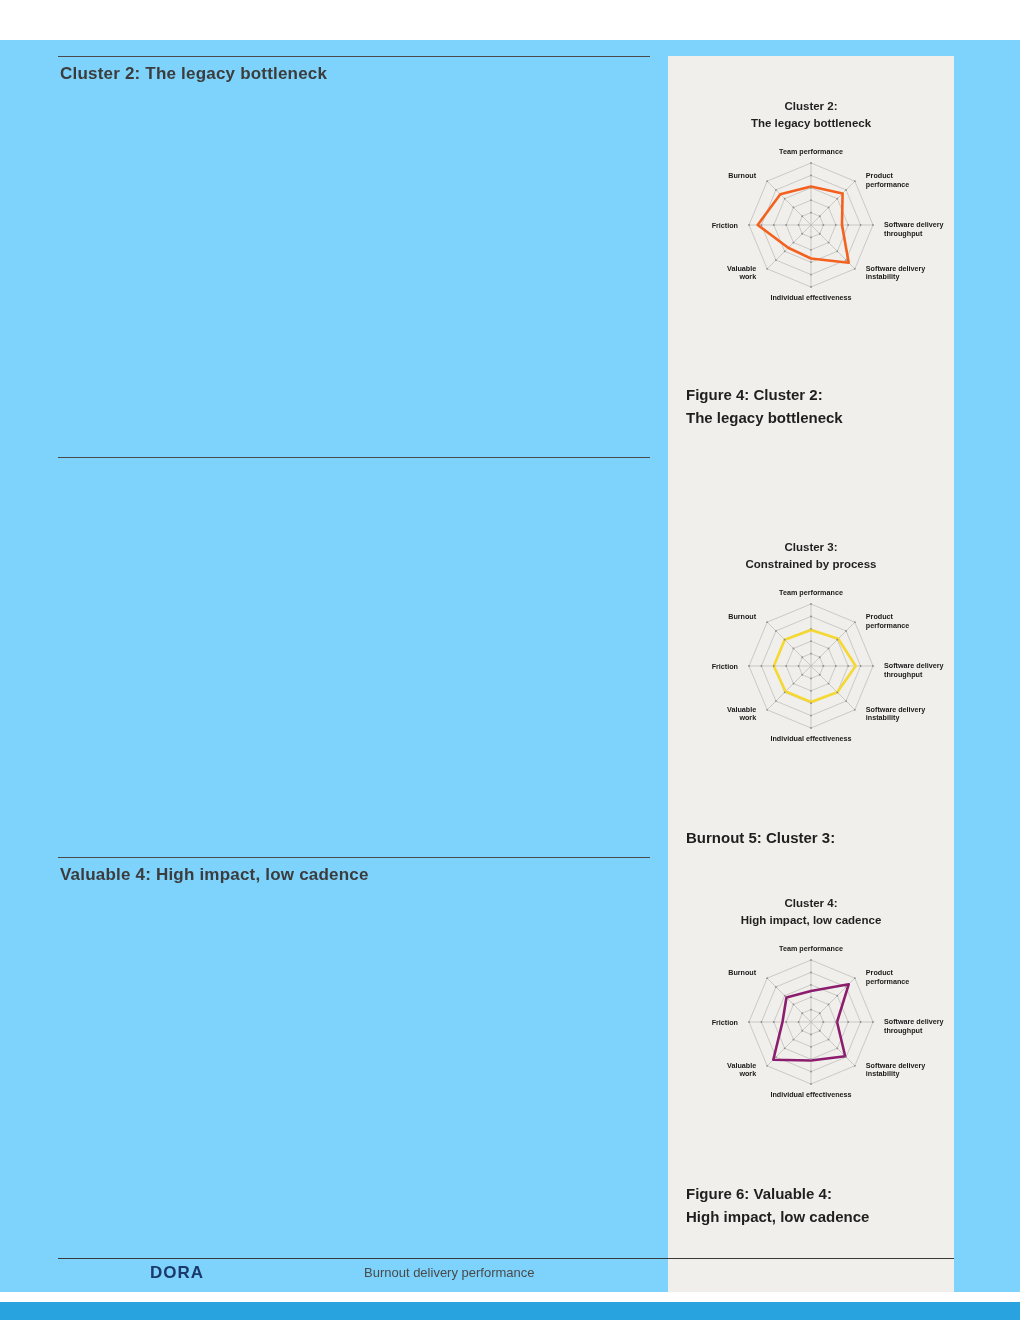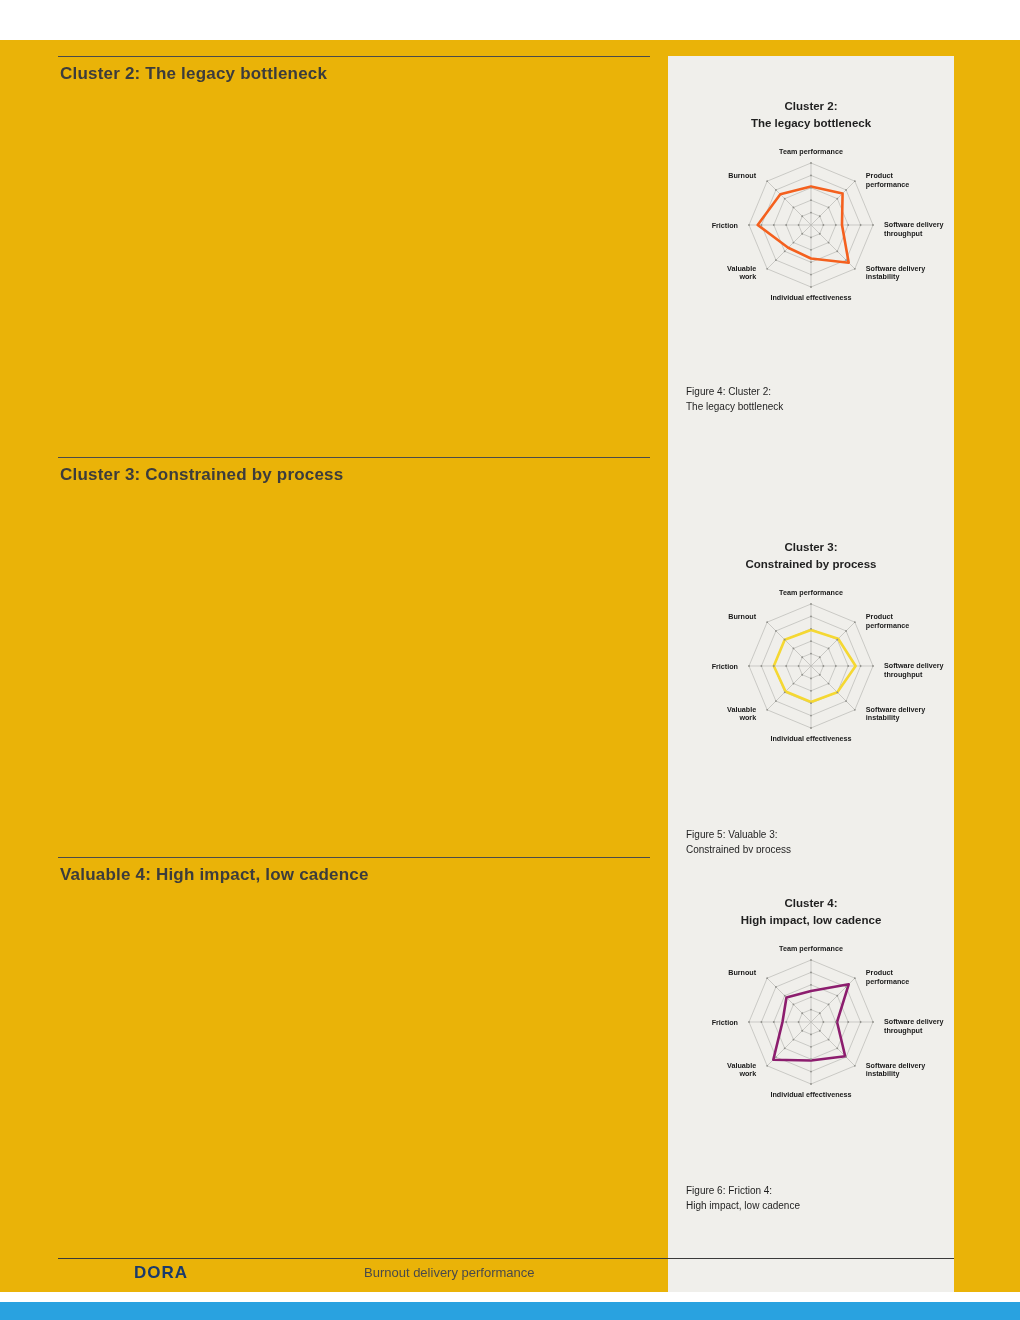--- a/index.html
+++ b/index.html
@@ -10,21 +10,21 @@
   body {
     width: 1020px;
     height: 1320px;
     position: relative;
     font-family: "Liberation Sans", sans-serif;
     overflow: hidden;
   }
   .page {
     position: absolute;
     inset: 0;
-    background: #eab308;
+    background: #7dd3fc;
   }
   .top-white {
     position: absolute;
     left: 0; top: 0;
     width: 1020px; height: 40px;
     background: #ffffff;
   }
   .bottom-bar {
     position: absolute;
     left: 0; top: 1302px;
@@ -72,37 +72,38 @@
   .chart-wrap {
     position: relative;
     width: 286px;
     height: 215px;
     margin-top: 6px;
   }
   .chart-wrap svg { display: block; }
   .fig-caption {
     position: absolute;
     left: 18px;
-    font-size: 10px;
+    font-size: 15px;
     color: #1f1f1f;
     line-height: 1.5;
+    font-weight: bold;
   }
 
   
   .footer-rule {
     position: absolute;
     left: 58px;
     top: 1258px;
     width: 896px;
     height: 1px;
     background: #3a3a3a;
   }
   .footer-logo {
     position: absolute;
-    left: 134px;
+    left: 150px;
     top: 1263px;
     font-size: 17px;
     font-weight: bold;
     color: #1b3a6b;
     letter-spacing: 1px;
   }
   .footer-text {
     position: absolute;
     left: 364px;
     top: 1265px;
@@ -200,21 +201,20 @@
           </g>
       </svg>
     </div>
     <div class="fig-caption" style="top:328px;">
       <div>Figure 4: Cluster 2:</div>
       <div>The legacy bottleneck</div>
     </div>
   </div>
 
   <div class="rule" style="top:457px;"></div>
-  <div class="sec-title" style="top:465px;">Cluster 3: Constrained by process</div>
 
   <div class="fig-card" style="top:453px; height:378px;margin-top:44px;">
     <div class="fig-title">
       <div>Cluster 3:</div>
       <div>Constrained by process</div>
     </div>
     <div class="chart-wrap">
       <svg width="286" height="215" viewBox="0 0 286 215">
         <g class="radar">
             <polygon points="143.00,26.00 186.84,44.16 205.00,88.00 186.84,131.84 143.00,150.00 99.16,131.84 81.00,88.00 99.16,44.16" fill="none" stroke="#b9b9b4" stroke-width="0.7"></polygon>
@@ -276,21 +276,21 @@
             <text class="axis-label" x="216.00" y="90.00" text-anchor="start"><tspan x="216.00" dy="0">Software delivery</tspan><tspan x="216.00" dy="8.6">throughput</tspan></text>
             <text class="axis-label" x="197.84" y="133.84" text-anchor="start"><tspan x="197.84" dy="0">Software delivery</tspan><tspan x="197.84" dy="8.6">instability</tspan></text>
             <text class="axis-label" x="143.00" y="163.00" text-anchor="middle"><tspan x="143.00" dy="0">Individual effectiveness</tspan></text>
             <text class="axis-label" x="88.16" y="133.84" text-anchor="end"><tspan x="88.16" dy="0">Valuable</tspan><tspan x="88.16" dy="8.6">work</tspan></text>
             <text class="axis-label" x="70.00" y="91.00" text-anchor="end"><tspan x="70.00" dy="0">Friction</tspan></text>
             <text class="axis-label" x="88.16" y="41.16" text-anchor="end"><tspan x="88.16" dy="0">Burnout</tspan></text>
           </g>
       </svg>
     </div>
     <div class="fig-caption" style="top:330px;">
-      <div>Figure 5: Valuable 3:</div>
+      <div>Burnout 5: Cluster 3:</div>
       <div>Constrained by process</div>
     </div>
   </div>
 
   <div class="rule" style="top:857px;"></div>
   <div class="sec-title" style="top:865px;">Valuable 4: High impact, low cadence</div>
 
   <div class="fig-card" style="top:853px; height:484px;">
     <div class="fig-title">
       <div>Cluster 4:</div>
@@ -358,21 +358,21 @@
             <text class="axis-label" x="216.00" y="90.00" text-anchor="start"><tspan x="216.00" dy="0">Software delivery</tspan><tspan x="216.00" dy="8.6">throughput</tspan></text>
             <text class="axis-label" x="197.84" y="133.84" text-anchor="start"><tspan x="197.84" dy="0">Software delivery</tspan><tspan x="197.84" dy="8.6">instability</tspan></text>
             <text class="axis-label" x="143.00" y="163.00" text-anchor="middle"><tspan x="143.00" dy="0">Individual effectiveness</tspan></text>
             <text class="axis-label" x="88.16" y="133.84" text-anchor="end"><tspan x="88.16" dy="0">Valuable</tspan><tspan x="88.16" dy="8.6">work</tspan></text>
             <text class="axis-label" x="70.00" y="91.00" text-anchor="end"><tspan x="70.00" dy="0">Friction</tspan></text>
             <text class="axis-label" x="88.16" y="41.16" text-anchor="end"><tspan x="88.16" dy="0">Burnout</tspan></text>
           </g>
       </svg>
     </div>
     <div class="fig-caption" style="top:330px;">
-      <div>Figure 6: Friction 4:</div>
+      <div>Figure 6: Valuable 4:</div>
       <div>High impact, low cadence</div>
     </div>
   </div>
 
   <div class="footer-rule"></div>
   <div class="footer-logo">DORA</div>
   <div class="footer-text">Burnout delivery performance</div>
 
   <div class="bottom-white"></div>
   <div class="bottom-bar"></div>

